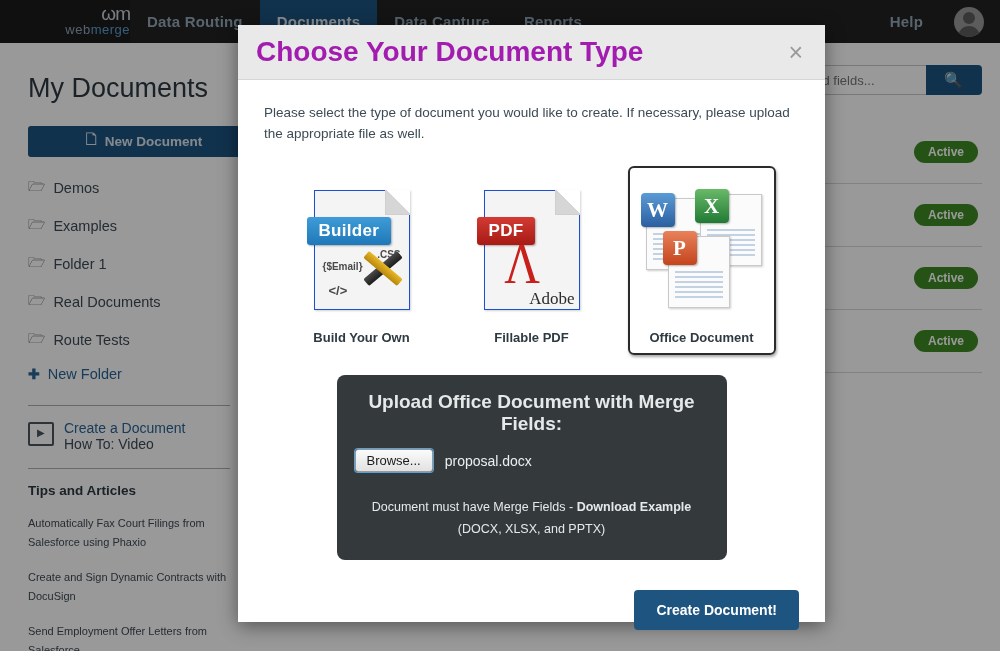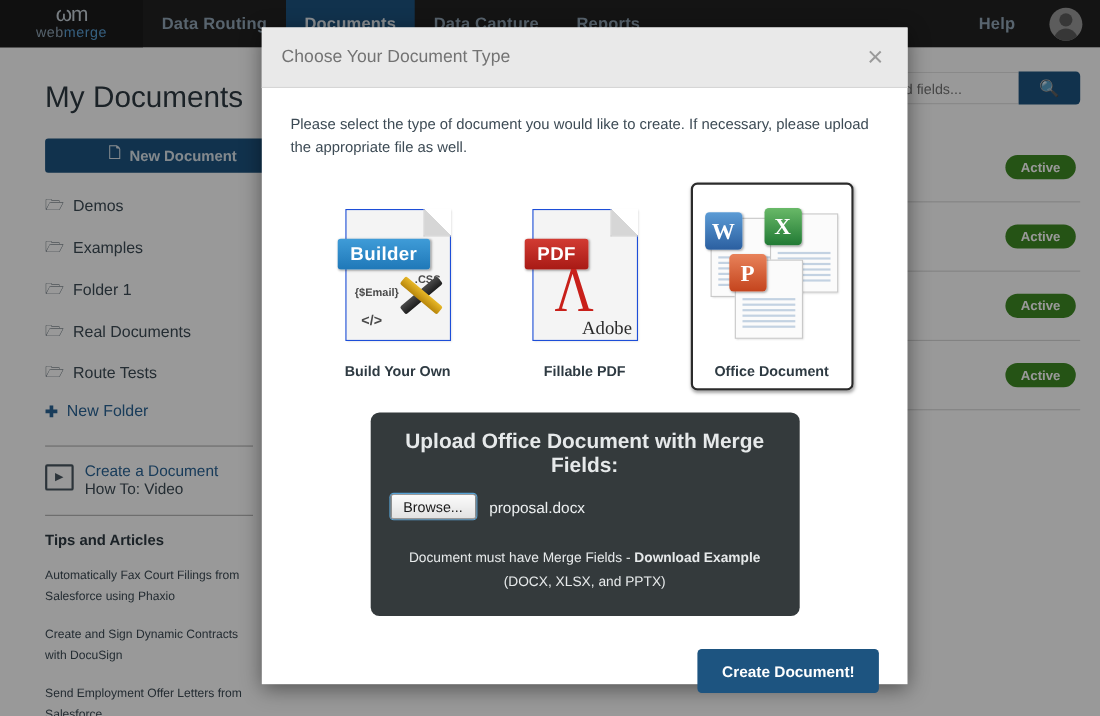--- a/index.html
+++ b/index.html
@@ -13,21 +13,21 @@
 
   
   #page { position:absolute; inset:0; background:#ffffff; }
 
   
   #topnav {
     height:43px; background:#222222; display:flex; align-items:stretch;
     position:relative; z-index:2;
   }
   .brand {
-    width:130px; display:flex; flex-direction:column; align-items:center;
+    width:130px; display:flex; flex-direction:column; align-items:flex-end;
     justify-content:center; background:#1c1c1c; color:#8fa4b5;
   }
   .brand .wm-mark { font-size:19px; line-height:16px; color:#c9d3da; letter-spacing:-1px; font-weight:300;}
   .brand .wm-word { font-size:13px; line-height:15px; letter-spacing:.5px; }
   .brand .wm-word .b { color:#5a9fd4; }
   .navitem {
     display:flex; align-items:center; padding:0 17px; color:#93a7b8;
     font-size:15px; font-weight:bold; letter-spacing:.2px; cursor:pointer;
   }
   .navitem.active { background:#1d5480; color:#e8eef3; }
@@ -40,21 +40,21 @@
     content:""; position:absolute; left:9px; top:5px; width:12px; height:12px;
     border-radius:50%; background:#5d5d5d;
   }
   .avatar::after {
     content:""; position:absolute; left:4px; top:19px; width:22px; height:16px;
     border-radius:11px 11px 0 0; background:#5d5d5d;
   }
 
   
   #content { display:flex; height:608px; }
-  #sidebar { width:252px; padding:22px 22px 0 41px; }
+  #sidebar { width:252px; padding:22px 22px 0 28px; }
   #page-title { font-size:27px; color:#2e3a42; font-weight:300; margin:8px 0 22px 0; }
   #new-doc-btn {
     background:#1d5480; color:#dbe5ec; border-radius:3px; height:31px;
     display:flex; align-items:center; justify-content:center; gap:8px;
     font-size:13.5px; font-weight:bold; margin:0 0 12px -0px; cursor:pointer;
     width:232px;
   }
   .folder-row {
     display:flex; align-items:center; gap:8px; font-size:14.5px;
     color:#3d4b55; padding:7px 0; cursor:pointer;
@@ -108,21 +108,21 @@
 
   
   #modal {
     position:absolute; left:238px; top:25px; width:587px; height:597px;
     background:#ffffff; z-index:10; box-shadow:0 4px 18px rgba(0,0,0,.45);
   }
   #modal-header {
     height:55px; background:#e9e9e9; border-bottom:1px solid #d6d6d6;
     display:flex; align-items:center; padding:0 18px;
   }
-  #modal-title { font-size:16px; color:#737373; font-weight:400; flex:1; }
+  #modal-title { font-size:28px; color:#a21caf; font-weight:700; flex:1; }
   #modal-close {
     font-size:25px; color:#9a9a9a; cursor:pointer; line-height:1; padding:0 4px;
   }
   #modal-body { padding:22px 26px 0 26px; }
   #modal-desc { font-size:13.5px; color:#3d4b55; line-height:21px; }
 
   #type-row {
     display:flex; justify-content:center; gap:22px; margin-top:22px;
     align-items:flex-start;
   }

